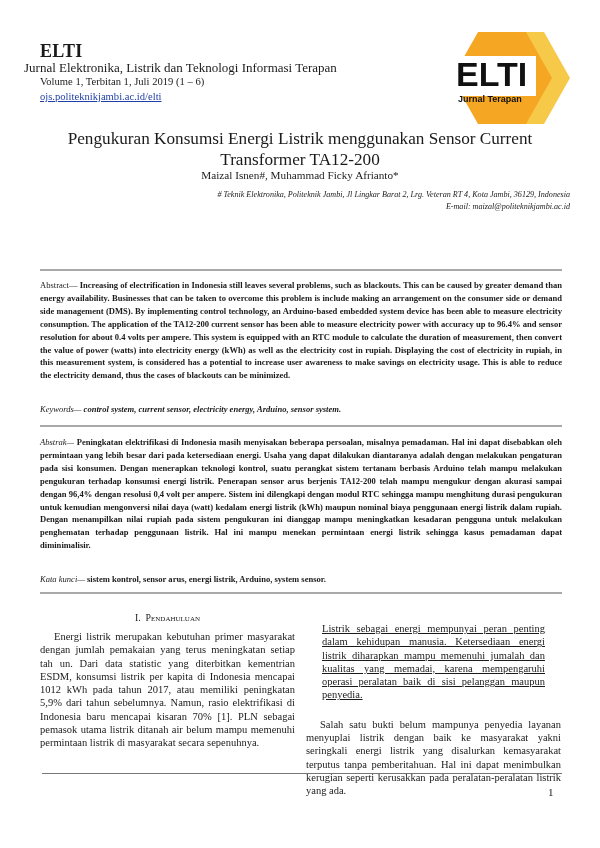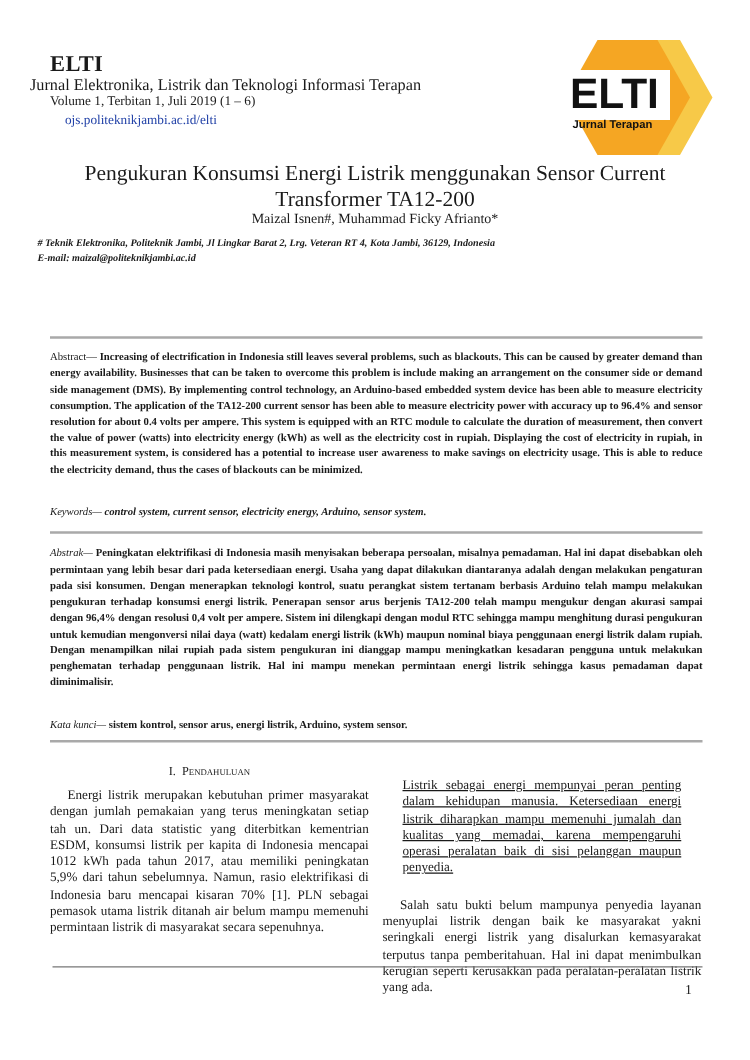--- a/index.html
+++ b/index.html
@@ -1,25 +1,25 @@
 <!DOCTYPE html>
 <html><head>
   <meta charset="utf-8">
   <style>
     html, body { margin: 0; padding: 0; background: #ffffff; }
     body { width: 600px; height: 848px; position: relative; overflow: hidden; color: #1a1a1a; font-family: "Liberation Serif", serif; }
     .abs { position: absolute; }
     .jname { left: 40px; top: 41px; font-size: 18px; font-weight: bold; letter-spacing: 0.3px; }
     .jfull { left: 24px; top: 60px; font-size: 13px; font-weight: normal; }
     .jvol { left: 40px; top: 76px; font-size: 10.6px; }
-    .jurl { left: 52px; top: 91px; font-size: 10.6px; color: #1f3fa6; }
+    .jurl { left: 40px; top: 91px; font-size: 10.6px; color: #1f3fa6; text-decoration: underline; }
     .logo { left: 448px; top: 28px; width: 124px; height: 100px; }
     .title { left: 30px; width: 540px; top: 128px; text-align: center; font-size: 17.2px; line-height: 21px; }
     .authors { left: 30px; width: 540px; top: 169px; text-align: center; font-size: 11.2px; }
-    .aff { left: 30px; width: 540px; text-align: left; font-size: 8.1px; font-style: italic; line-height: 12px; font-weight: bold; }
+    .aff { left: 30px; width: 540px; text-align: right; font-size: 8.1px; font-style: italic; line-height: 12px; }
     .aff1 { top: 189px; }
     .aff2 { top: 231px; }
     .rule { left: 40px; width: 522px; height: 2px; background: #a9a9a9; }
     .rule1 { top: 269px; }
     .rule2 { top: 425px; }
     .rule3 { top: 592px; }
     .para { left: 40px; width: 522px; font-size: 8.55px; line-height: 12.9px; text-align: justify; }
     .en { top: 279px; font-weight: bold; }
     .en .lbl, .kw .lbl { font-weight: normal; }
     .kwen { top: 429px; font-style: italic; }

